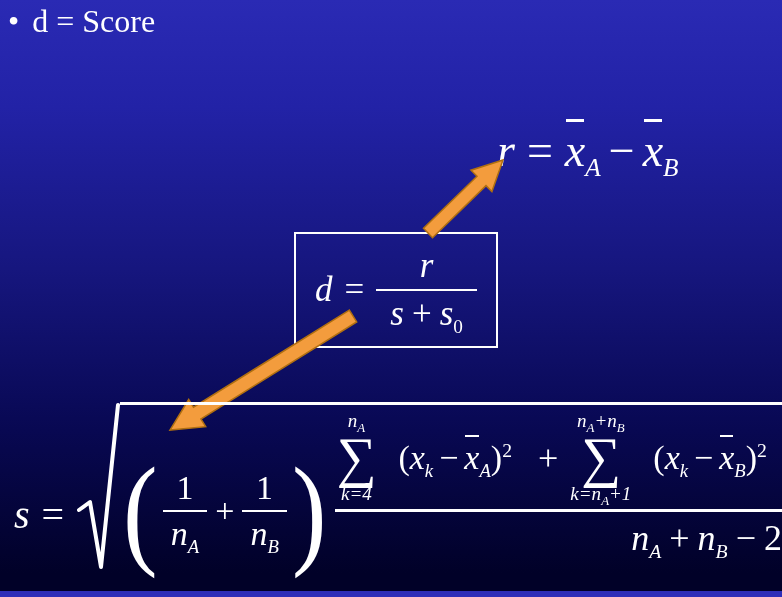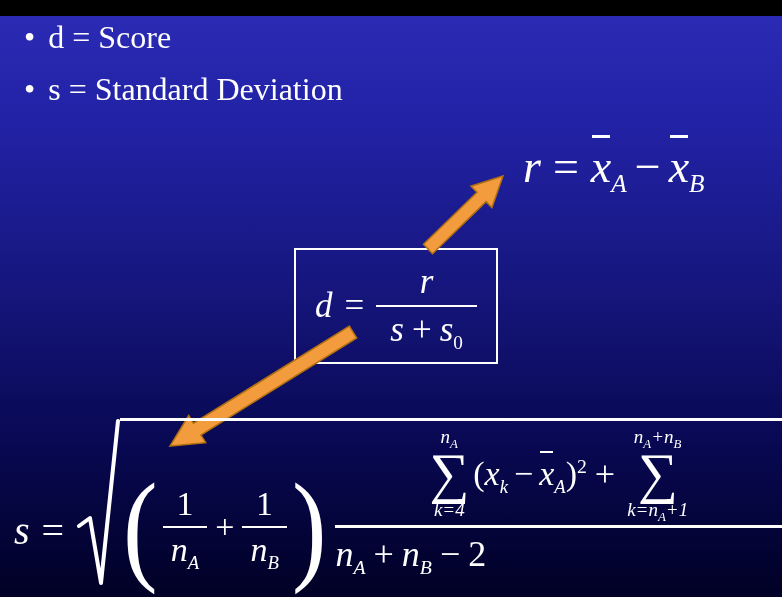--- a/index.html
+++ b/index.html
@@ -12,40 +12,40 @@
     position: relative; width: 782px; height: 597px;
     background: linear-gradient(180deg, #2a2ab4 0%, #2222a6 18%, #16167e 45%, #080852 72%, #010128 96%, #010128 100%);
     color: #ffffff;
   }
   .bottom-strip {
     position: absolute; left: 0; right: 0; bottom: 0; height: 6px;
     background: #2e2eb8;
   }
 
   
-  .bullets { list-style: none; margin: 16px; padding: 4px 4px 0 8px; }
+  .bullets { list-style: none; margin: 0; padding: 4px 4px 0 8px; }
   .bullets li { font-size: 32px; line-height: 1.1; margin-bottom: 17px; white-space: nowrap; }
   .bullets .marker { margin-right: 13px; }
   .bullets sub { font-size: 0.62em; }
 
   
   .math { color: #fff; white-space: nowrap; }
   .it { font-style: italic; }
   sub { font-size: 0.55em; line-height: 0; }
   sup { font-size: 0.58em; line-height: 0; }
   .op { margin: 0 8px; }
   .eq { margin: 0 12px; }
   .xbar { position: relative; display: inline-block; }
   .xbar::before {
     content: ""; position: absolute; left: 6%; right: 6%; top: -0.10em;
     height: 0.065em; background: #fff;
   }
 
   
-  .formula-r { position: absolute; left: 497px; top: 124px; font-size: 46px; margin-left: 26px; }
+  .formula-r { position: absolute; left: 497px; top: 124px; font-size: 46px; }
 
   
   .d-box {
     position: absolute; left: 294px; top: 232px; width: 204px; height: 116px;
     border: 2px solid #ffffff; box-sizing: border-box;
     display: flex; align-items: center; justify-content: center;
     font-size: 35px;
   }
   .frac { display: inline-flex; flex-direction: column; align-items: center; vertical-align: middle; }
   .frac .fnum, .frac .fden { padding: 0 14px; text-align: center; }
@@ -67,43 +67,40 @@
   }
   .coef-group { display: flex; align-items: center; margin-top: 44px; font-size: 34px; flex-shrink: 0; }
   .bigparen { font-size: 122px; line-height: 0.92; font-weight: 400; transform: scaleX(0.85); }
   .coef-group .frac { margin: 0 2px; }
   .coef-group .frac .fnum, .coef-group .frac .fden { padding: 0 8px; }
   .coef-plus { margin: 0 6px; }
 
   .main-frac { flex: 1; display: flex; flex-direction: column; margin-left: 6px; min-width: 0; }
   .mf-num { display: flex; align-items: center; justify-content: center; }
   .mf-bar { height: 3px; background: #ffffff; margin-top: 5px; }
-  .mf-den { text-align: left; font-size: 36px; margin-top: 5px; }
+  .mf-den { text-align: right; font-size: 36px; margin-top: 5px; }
 
   .sum { display: inline-flex; flex-direction: column; align-items: center; line-height: 1; margin: 0 4px; }
   .sum .lim { font-size: 19px; font-style: italic; line-height: 1.05; }
   .sum .lim sub { font-size: 0.68em; }
   .sum .sigma { font-size: 56px; font-style: normal; line-height: 0.95;
                 font-family: "Liberation Serif", "DejaVu Serif", "DejaVu Sans", serif; }
 
-  .term { font-size: 34px; white-space: nowrap; margin: 0 0; }
+  .term { font-size: 34px; white-space: nowrap; margin: 0 18px; }
   .term .op { margin: 0 6px; }
   .num-plus { font-size: 36px; margin: 0 8px; }
 </style>
 </head>
 <body>
 
 <div class="slide">
 
   <ul class="bullets">
     <li>
       <span class="marker">•</span><span>d = Score</span>
-    </li>
-    <li>
-      <span class="marker">•</span><span>s = Standard Deviation</span>
     </li>
   </ul>
 
   <div class="formula-r math">
     <span class="it">r</span><span class="eq">=</span><span class="xbar it">x</span><sub class="it">A</sub><span class="op">−</span><span class="xbar it">x</span><sub class="it">B</sub>
   </div>
 
   <div class="d-box math">
     <span class="it">d</span>
       <span class="eq">=</span>
@@ -159,20 +156,21 @@
           <span class="term"><span>(</span><span class="it">x</span><sub class="it">k</sub><span class="op">−</span><span class="xbar it">x</span><sub class="it">A</sub><span>)</span><sup>2</sup></span>
 
           <span class="num-plus">+</span>
 
           <span class="sum">
             <span class="lim"><span>n</span><sub>A</sub><span>+</span><span>n</span><sub>B</sub></span>
             <span class="sigma">∑</span>
             <span class="lim"><span>k=n</span><sub>A</sub><span>+1</span></span>
           </span>
 
+          <span class="term"><span>(</span><span class="it">x</span><sub class="it">k</sub><span class="op">−</span><span class="xbar it">x</span><sub class="it">B</sub><span>)</span><sup>2</sup></span>
 
         </div>
         <div class="mf-bar"></div>
         <div class="mf-den"><span class="it">n</span><sub class="it">A</sub><span class="op">+</span><span class="it">n</span><sub class="it">B</sub><span class="op">−</span><span>2</span></div>
       </div>
 
     </div>
   </div>
 
   <div class="bottom-strip"></div>

